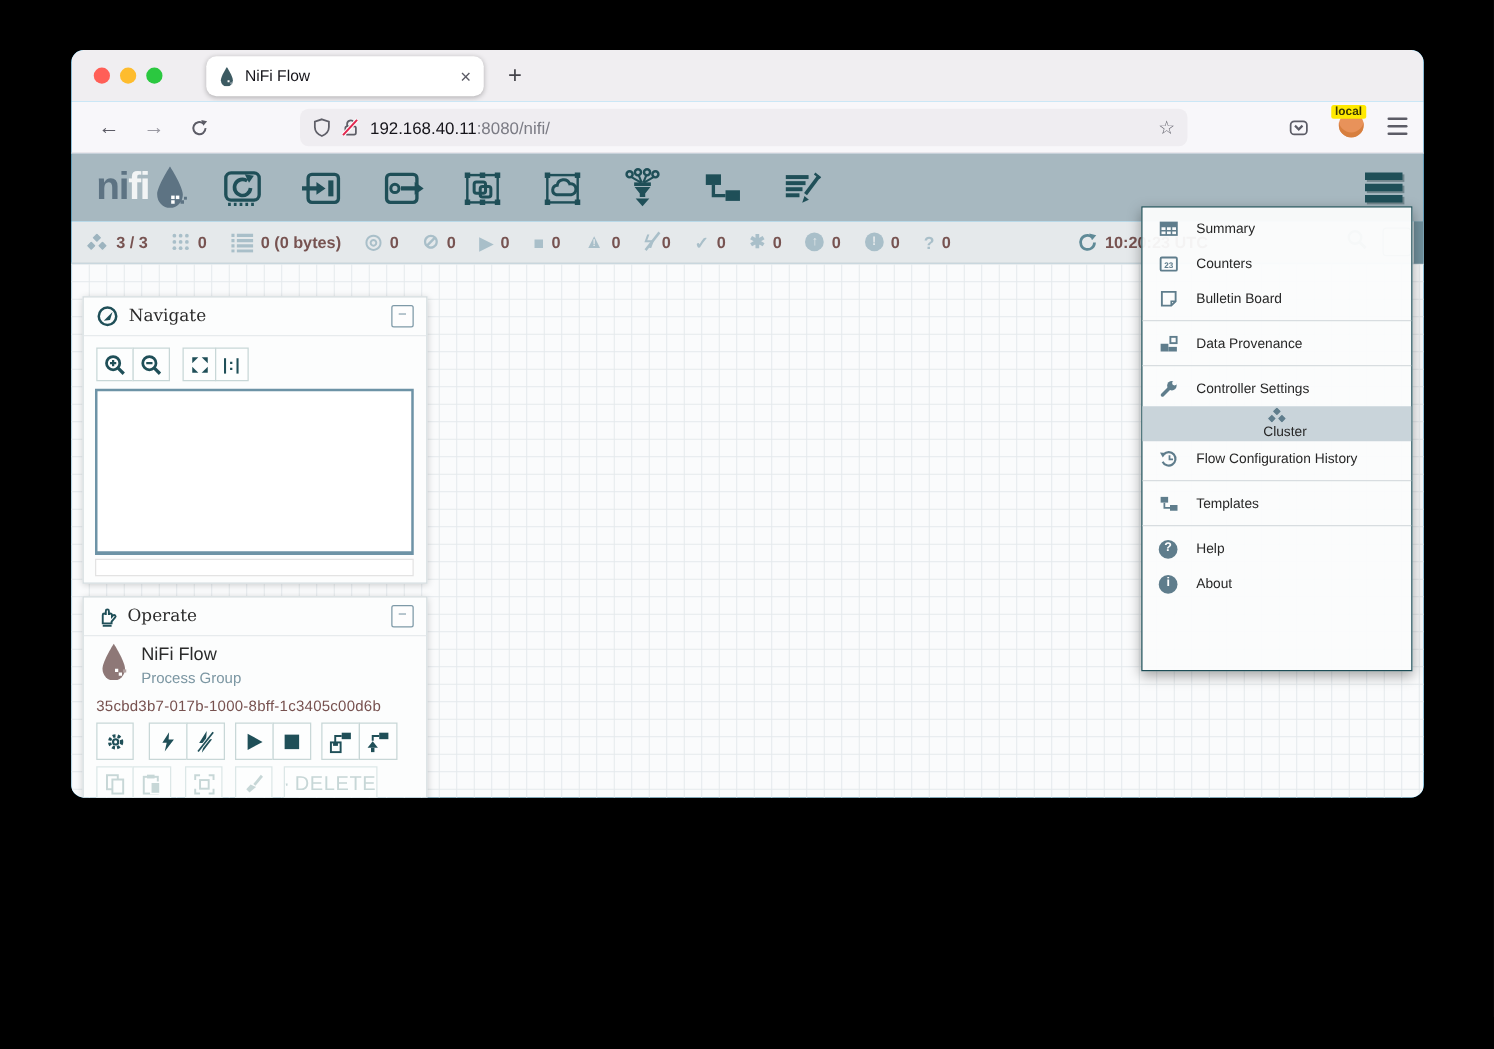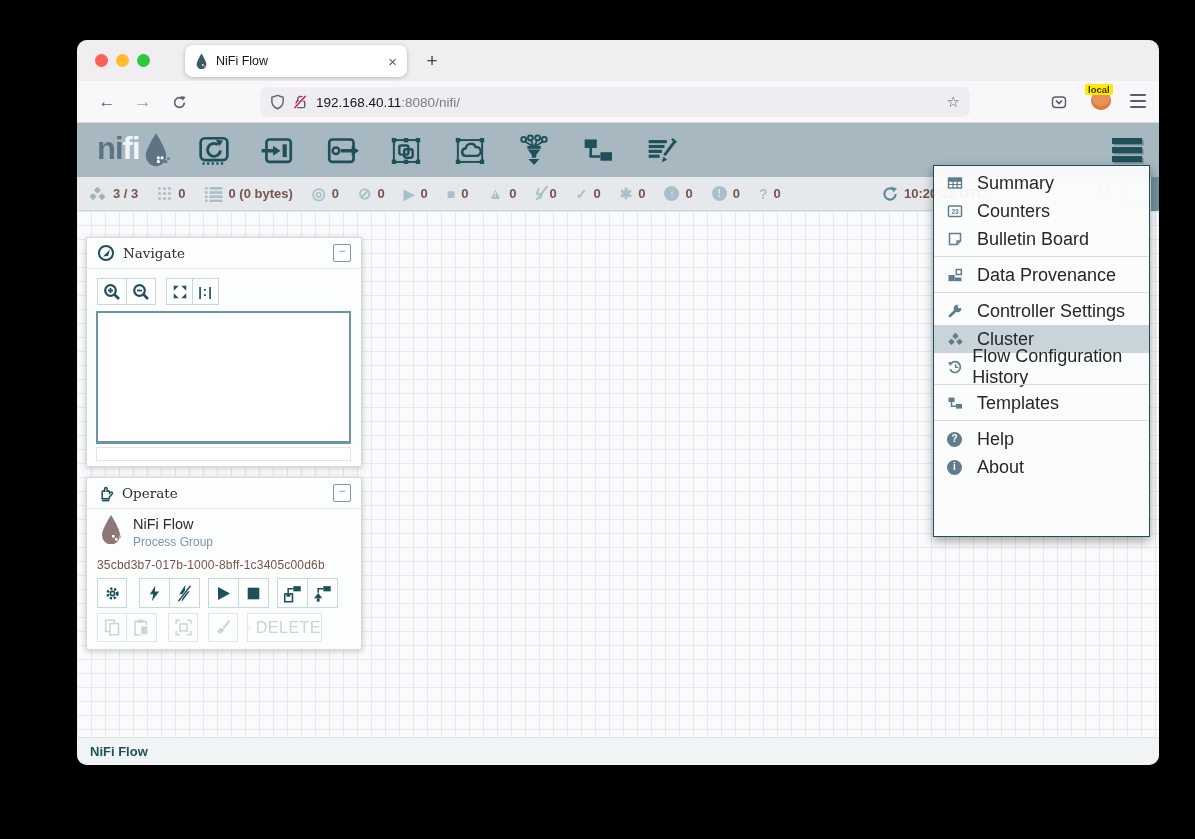--- a/index.html
+++ b/index.html
@@ -1,19 +1,19 @@
 <!DOCTYPE html>
 <html><head>
 <meta charset="utf-8">
 <style>
   html,body{margin:0;padding:0;background:#000;}
   .stage{position:relative;width:1195px;height:839px;background:#000;overflow:hidden;
          font-family:"Liberation Sans",sans-serif;}
-  .window{position:absolute;left:57px;top:40px;width:1082px;height:725px;border-radius:10px;
-          overflow:hidden;background:#0ea5e9;box-shadow:0 22px 60px rgba(0,0,0,.6);margin-left:20px;}
+  .window{position:absolute;left:57px;top:40px;width:1082px;height:598px;border-radius:10px;
+          overflow:hidden;background:#0ea5e9;box-shadow:0 22px 60px rgba(0,0,0,.6);}
 
   
   .titlebar{position:absolute;left:0;top:0;width:100%;height:41px;background:#f0eef1;}
   .tl{position:absolute;top:14px;width:13px;height:13px;border-radius:50%;}
   .tl.red{left:18px;background:#ff5f57;}
   .tl.yellow{left:39px;background:#febc2e;}
   .tl.green{left:60px;background:#2bc840;}
   .tab{position:absolute;left:108px;top:5px;width:222px;height:32px;background:#fff;border-radius:8px;
        box-shadow:0 1px 4px rgba(0,0,0,.25);display:flex;align-items:center;padding:0 10px;box-sizing:border-box;}
   .tab-title{font-size:12.5px;color:#15141a;margin-left:8px;flex:1;}
@@ -106,23 +106,23 @@
   .obtn{position:absolute;top:0;height:30px;border:1px solid #c8d7d7;background:#fdfefe;display:flex;
         align-items:center;justify-content:center;color:#1f4f58;box-sizing:border-box;}
   .op-row2 .obtn{height:29px;border-color:#dce7e7;color:#c7d7d7;}
   .del-label{font-size:16px;font-weight:normal;letter-spacing:.5px;margin-left:5px;color:#c7d7d7;}
 
   
   .menu{position:absolute;left:856px;top:125px;width:217px;height:372px;background:rgba(251,252,252,.95);
         border:1px solid #1d4d56;box-sizing:border-box;box-shadow:0 4px 10px rgba(0,0,0,.35);z-index:20;
         padding:3px 0;display:flex;flex-direction:column;}
   .mi{height:28px;display:flex;align-items:center;padding-left:13px;flex:0 0 28px;}
-  .mi.sel{background:#c9d4da;}
+  .mi.sel{background:#c9d4da;flex-direction:column;}
   .mic{width:30px;display:flex;align-items:center;color:#5f7d8c;}
-  .mlabel{font-size:18px;color:#272727;}
+  .mlabel{font-size:11px;color:#272727;}
   .mdiv{border-top:1px solid #d8dde0;margin:3px 0;flex:0 0 1px;}
   .mcircle{width:15px;height:15px;border-radius:50%;background:#5f7d8c;color:#fff;font-size:10px;
            font-weight:bold;display:inline-flex;align-items:center;justify-content:center;line-height:1;}
   svg{display:block;}
 </style>
 </head>
 <body>
 
 <div class="stage">
 <div class="window">

